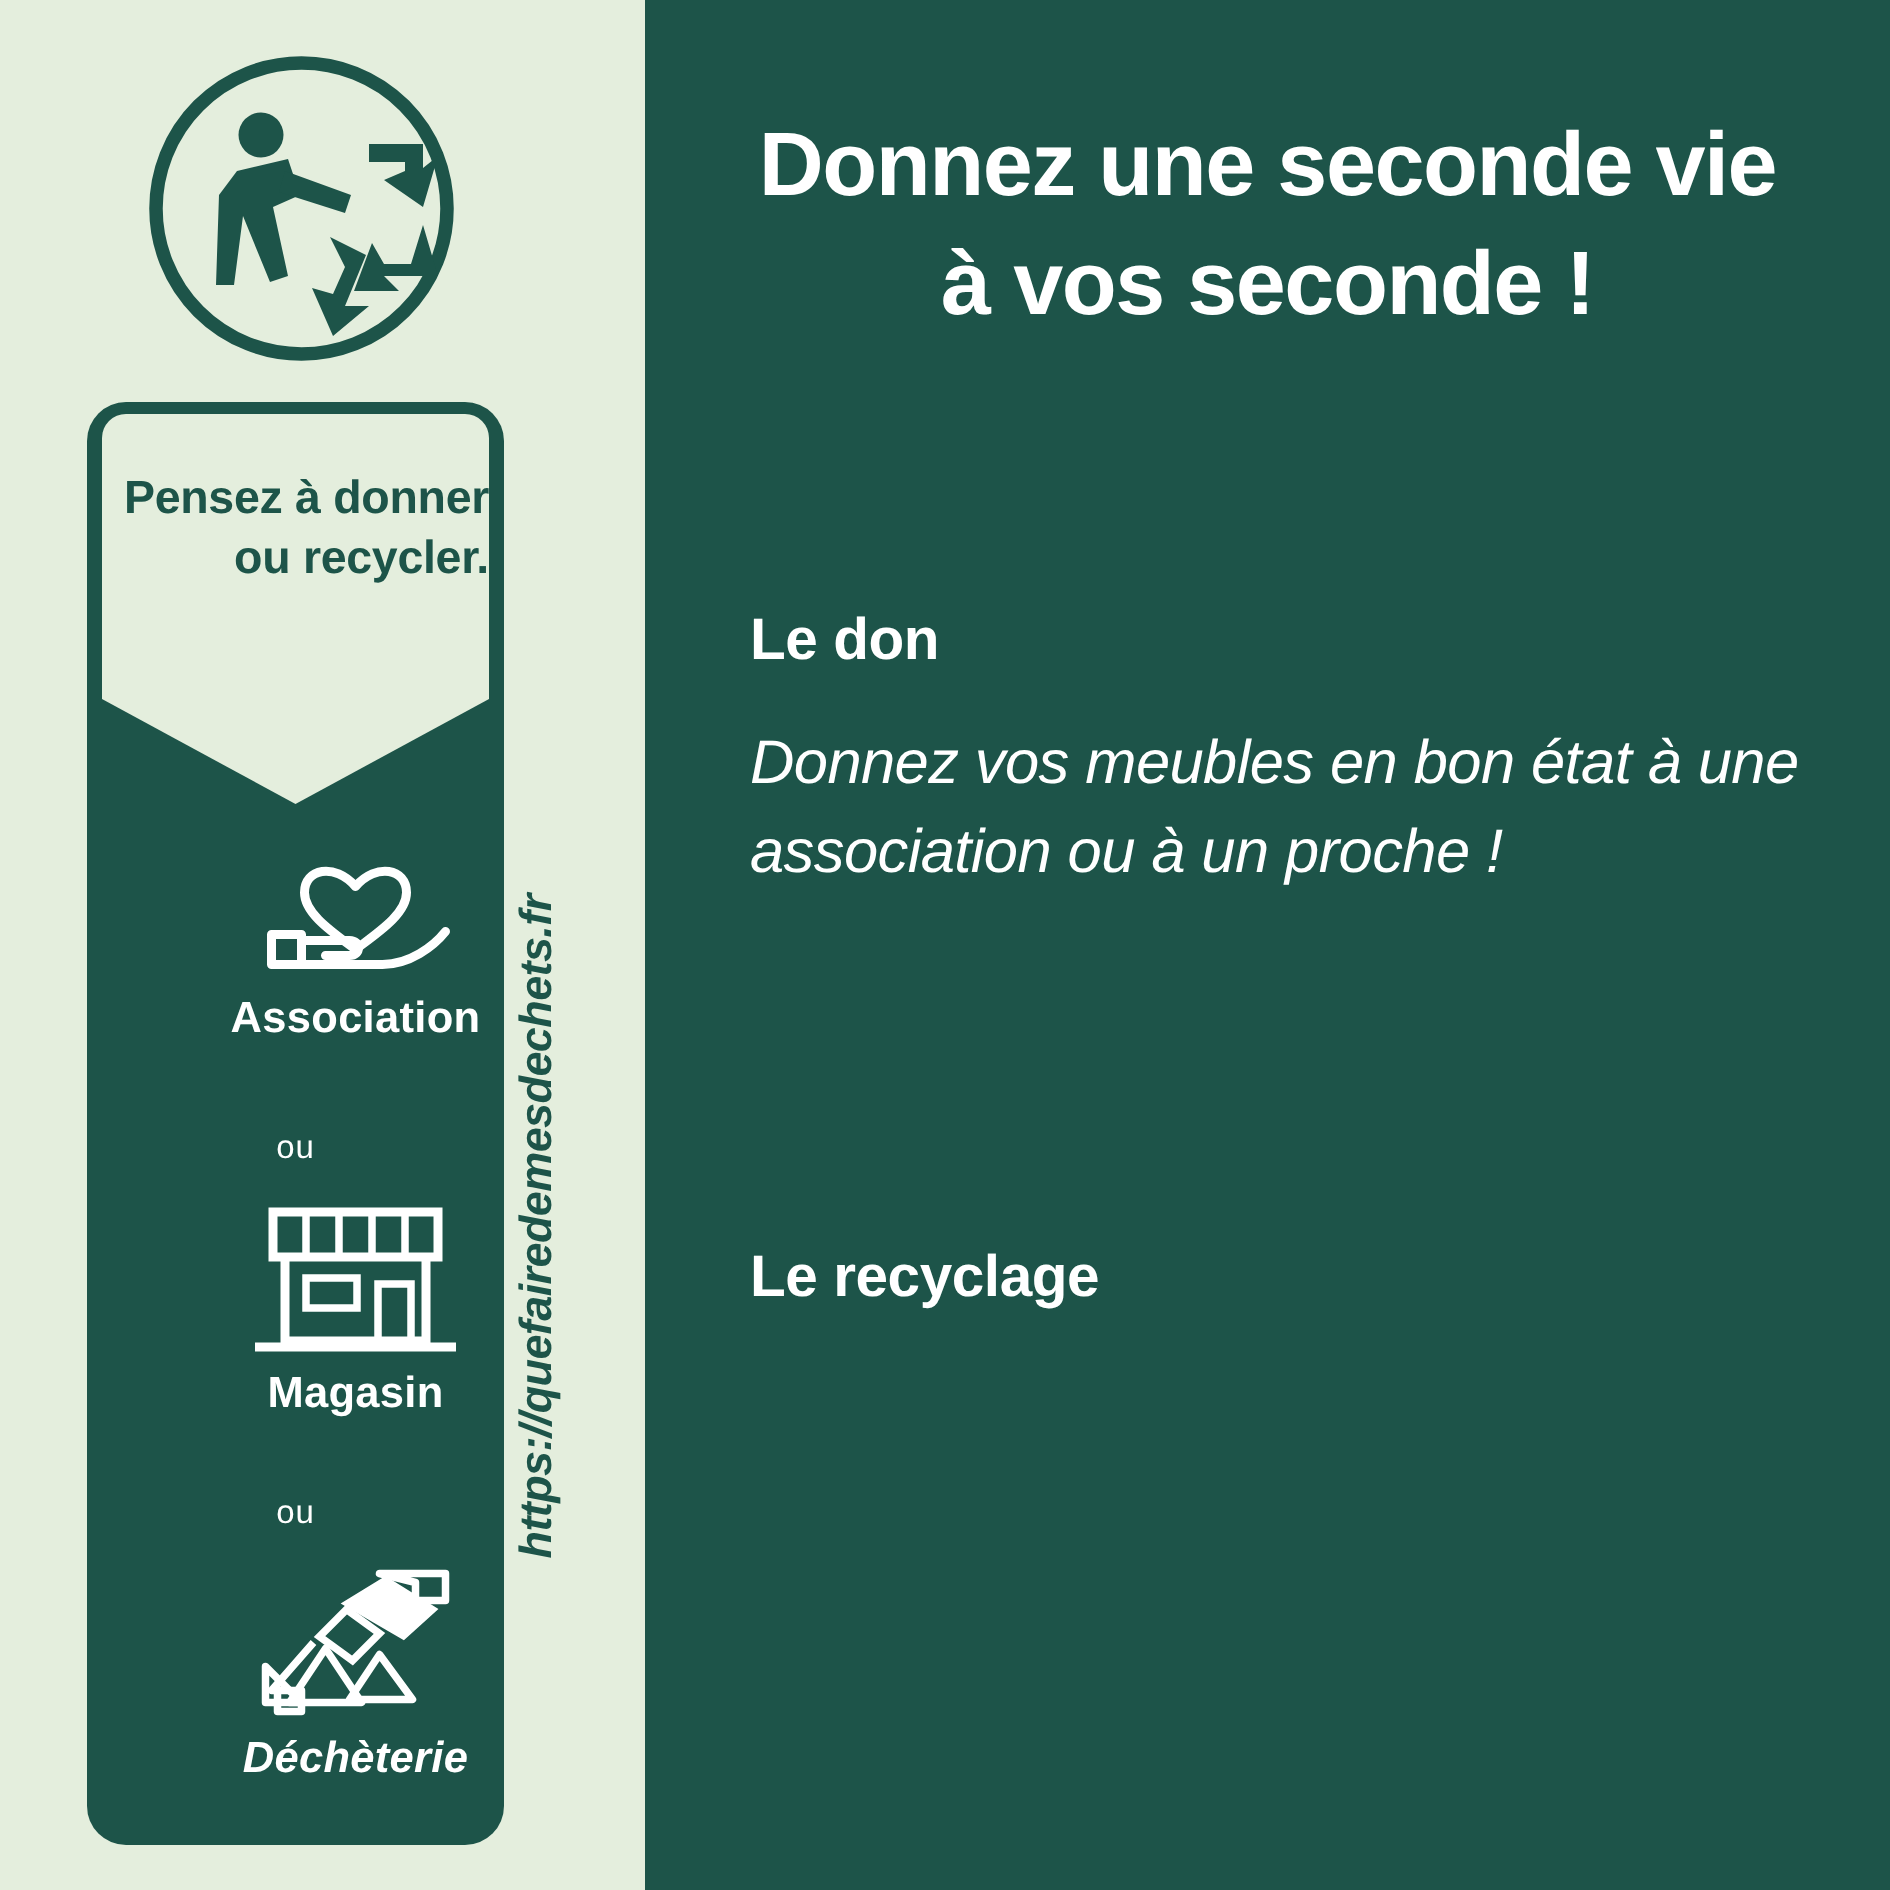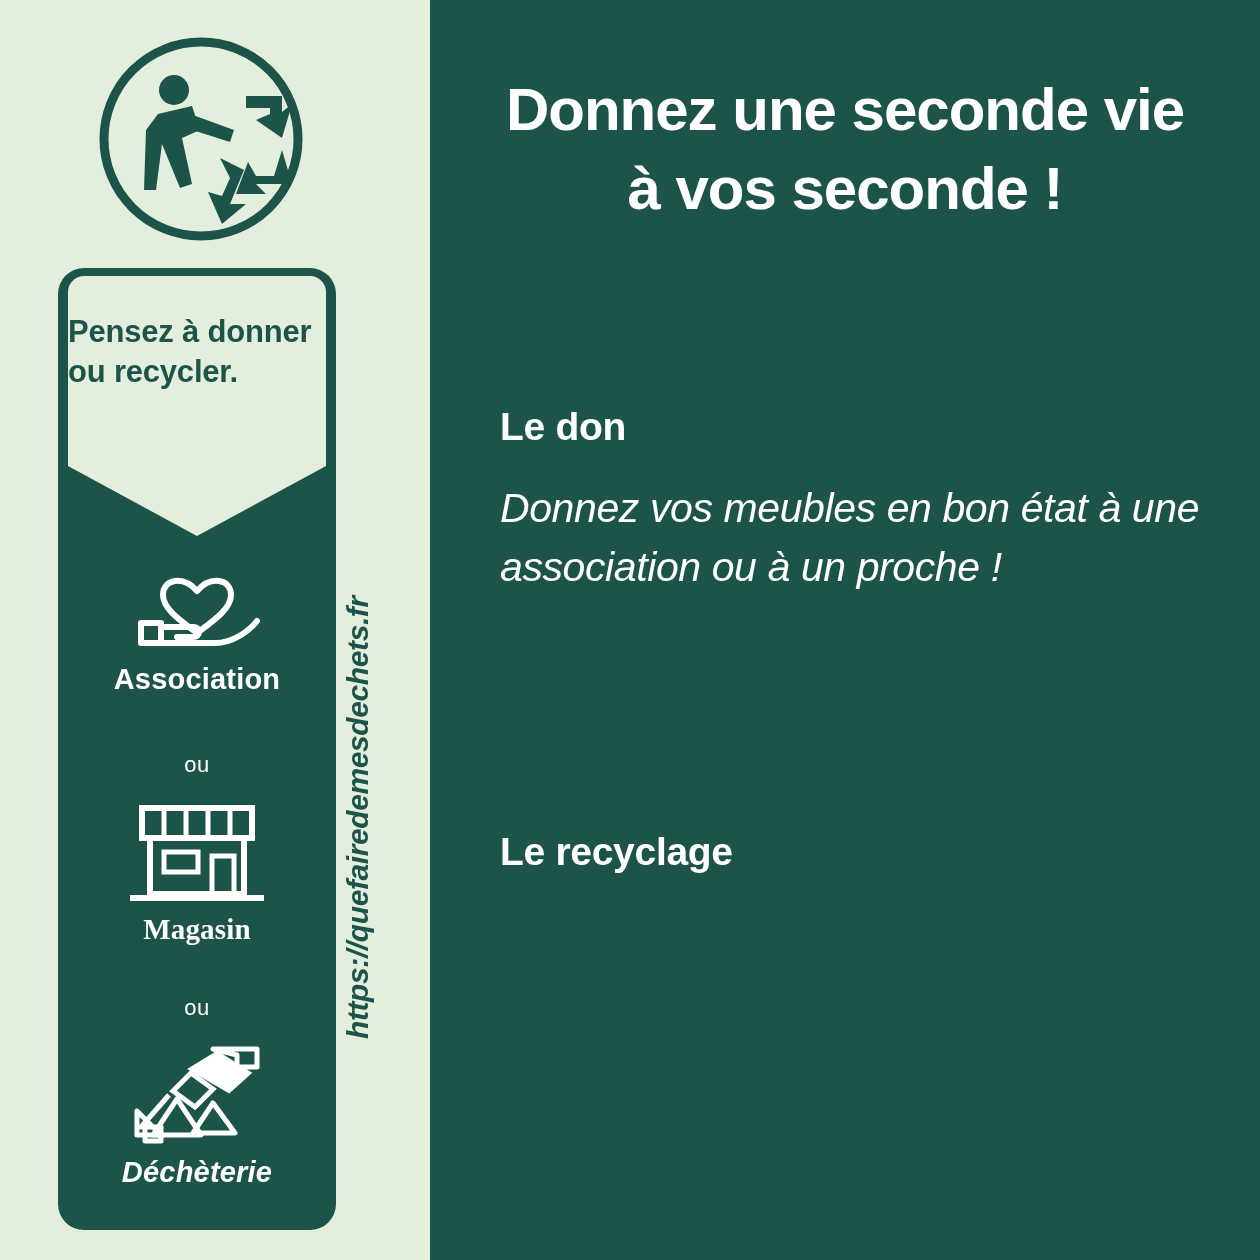--- a/index.html
+++ b/index.html
@@ -68,34 +68,35 @@
     left: 0;
     top: 0;
     width: 258px;
     height: 260px;
   }
   #banner .banner-text {
     position: absolute;
     left: 0;
     top: 36px;
     width: 258px;
-    text-align: left;
+    text-align: right;
     color: #1d5449;
     font-size: 31px;
     font-weight: bold;
     line-height: 1.28;
     letter-spacing: -0.2px;
   }
   
   .step {
     position: absolute;
     left: 58px;
     width: 278px;
     text-align: center;
     color: #ffffff;
+    padding-left: 40px;
   }
   .step-label {
     font-size: 29px;
     font-weight: bold;
     letter-spacing: 0.2px;
     margin-top: 8px;
   }
   .step-icon {
     height: 110px;
     display: flex;
@@ -203,21 +204,21 @@
         <path d="M14 78 L14 98 L34 98 L34 78 Z" fill="none" stroke="#ffffff" stroke-width="6" stroke-linejoin="round"></path>
         <path d="M34 82 L66 82 C74 82 74 92 66 92 L50 92" fill="none" stroke="#ffffff" stroke-width="6" stroke-linecap="round"></path>
         <path d="M34 98 L88 98 C106 98 122 86 130 76" fill="none" stroke="#ffffff" stroke-width="6" stroke-linecap="round"></path>
       </svg>
     </div>
     <div class="step-label">Association</div>
   </div>
 
   <div class="ou" style="top:752px;">ou</div>
 
-  <div class="step" style="top:795px;font-family:Liberation Serif, serif;">
+  <div class="step" style="top:795px;">
     <div class="step-icon">
       <svg viewBox="0 0 170 120" width="170" height="120" aria-hidden="true">
         <rect x="30" y="18" width="110" height="30" fill="none" stroke="#ffffff" stroke-width="6"></rect>
         <line x1="52" y1="18" x2="52" y2="48" stroke="#ffffff" stroke-width="5"></line>
         <line x1="74" y1="18" x2="74" y2="48" stroke="#ffffff" stroke-width="5"></line>
         <line x1="96" y1="18" x2="96" y2="48" stroke="#ffffff" stroke-width="5"></line>
         <line x1="118" y1="18" x2="118" y2="48" stroke="#ffffff" stroke-width="5"></line>
         <path d="M38 48 L38 104 L132 104 L132 48" fill="none" stroke="#ffffff" stroke-width="6"></path>
         <rect x="52" y="62" width="34" height="20" fill="none" stroke="#ffffff" stroke-width="5"></rect>
         <path d="M100 104 L100 66 L122 66 L122 104" fill="none" stroke="#ffffff" stroke-width="5"></path>

